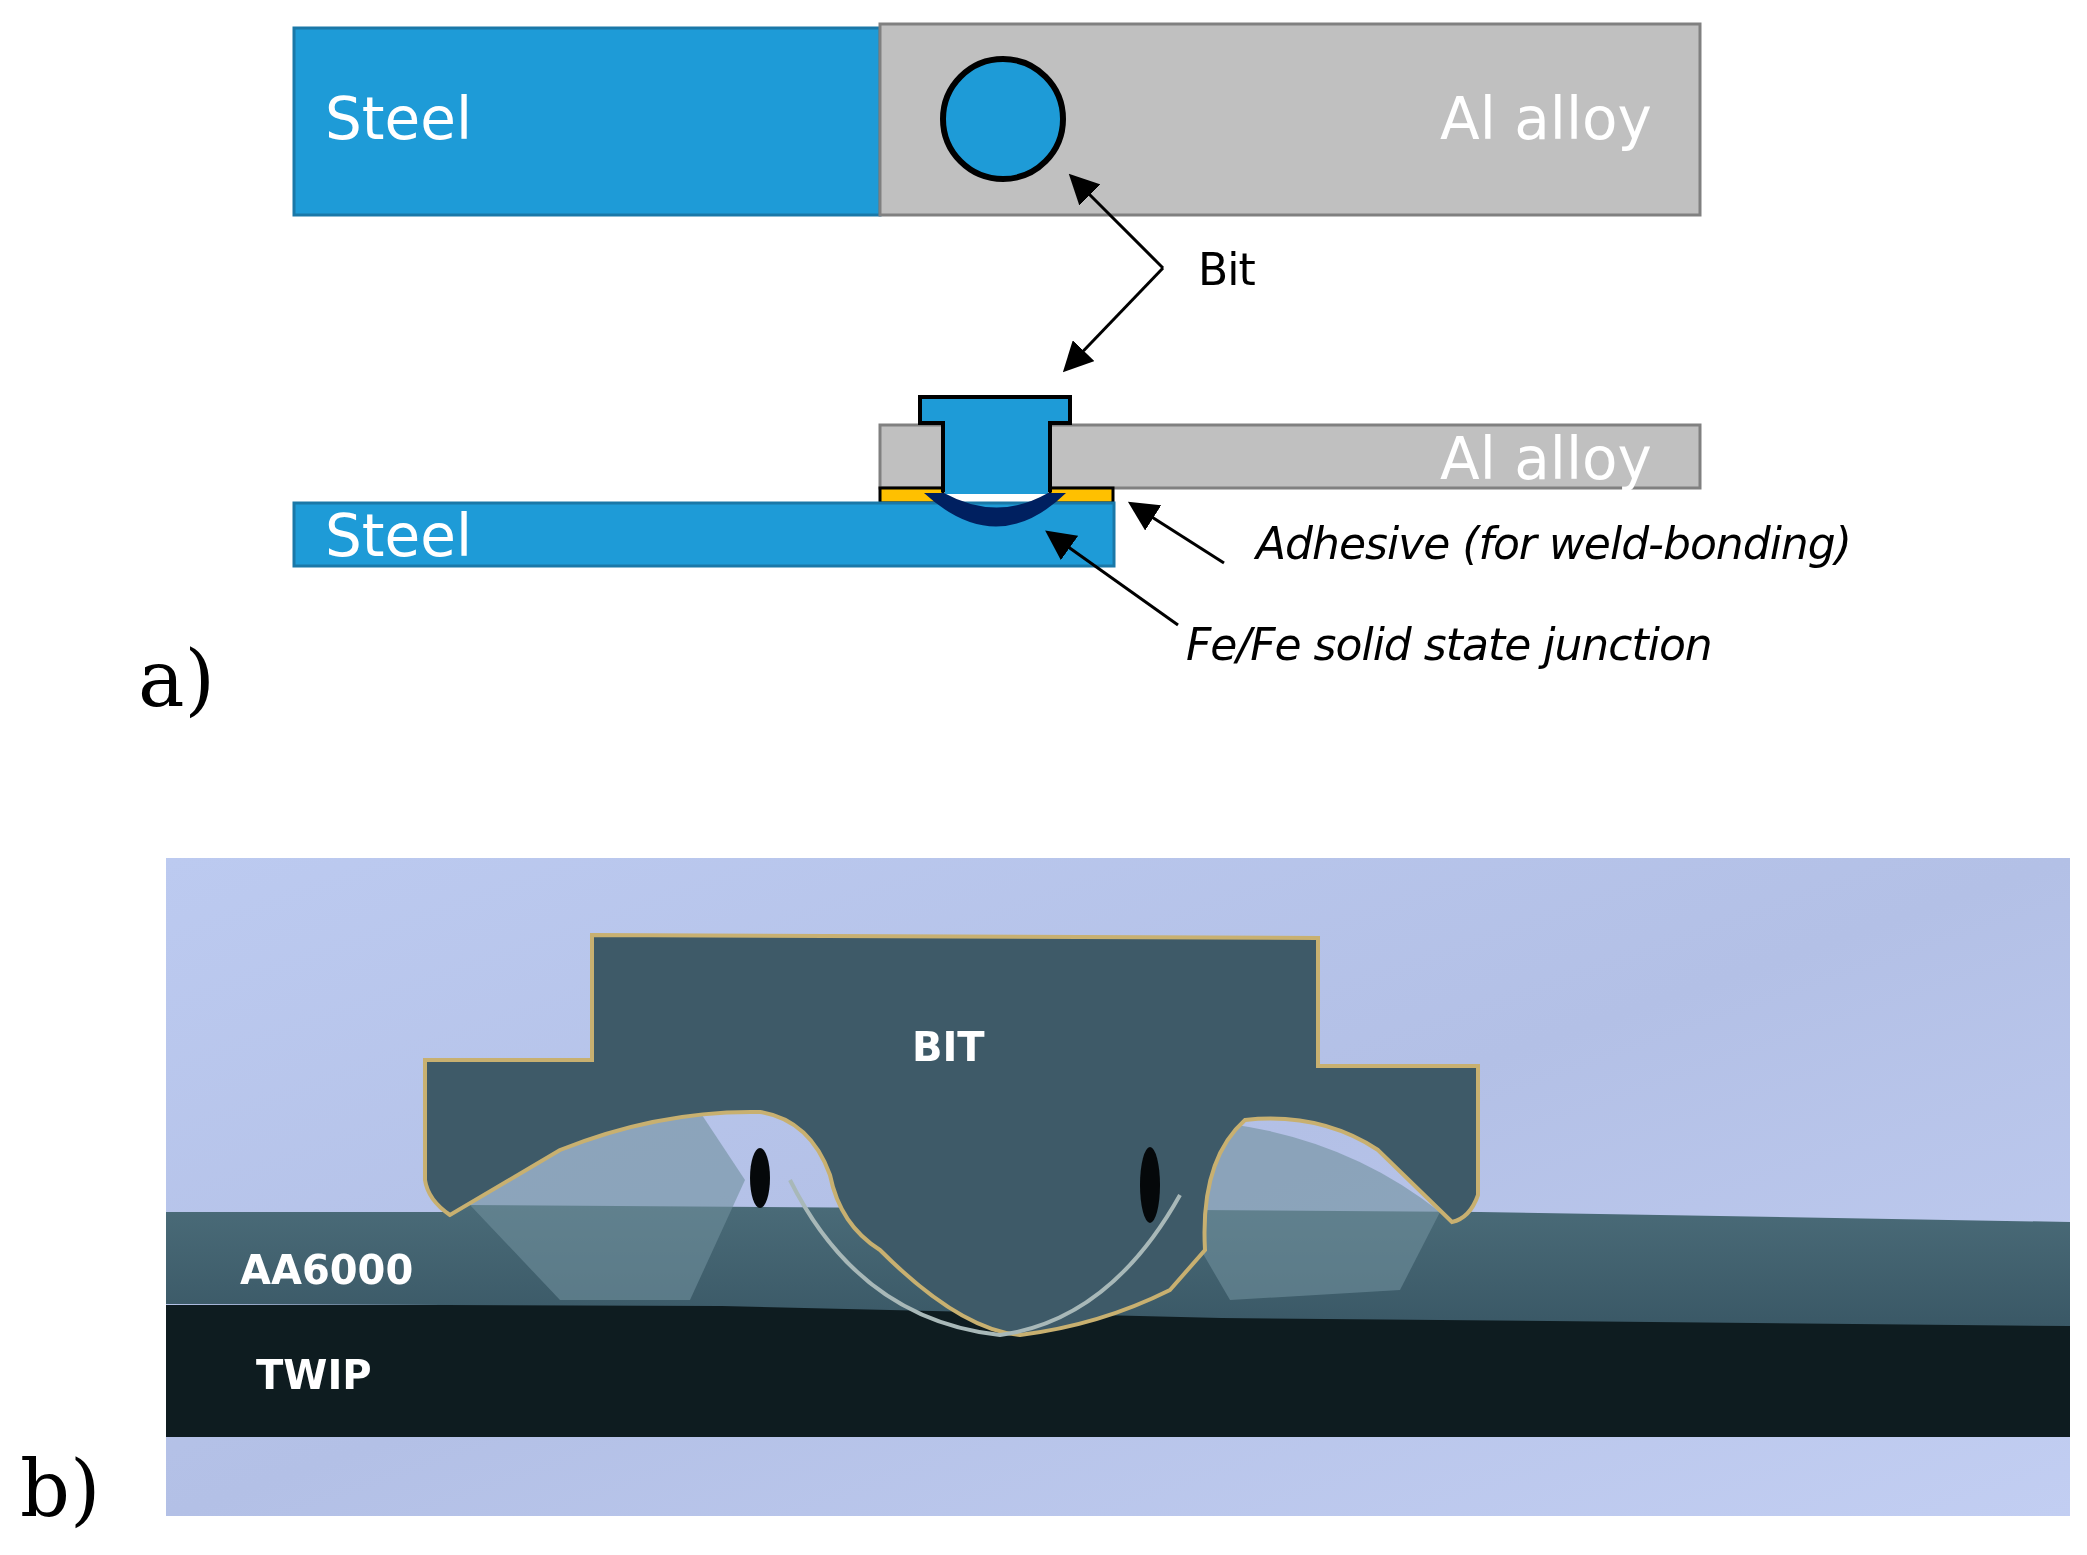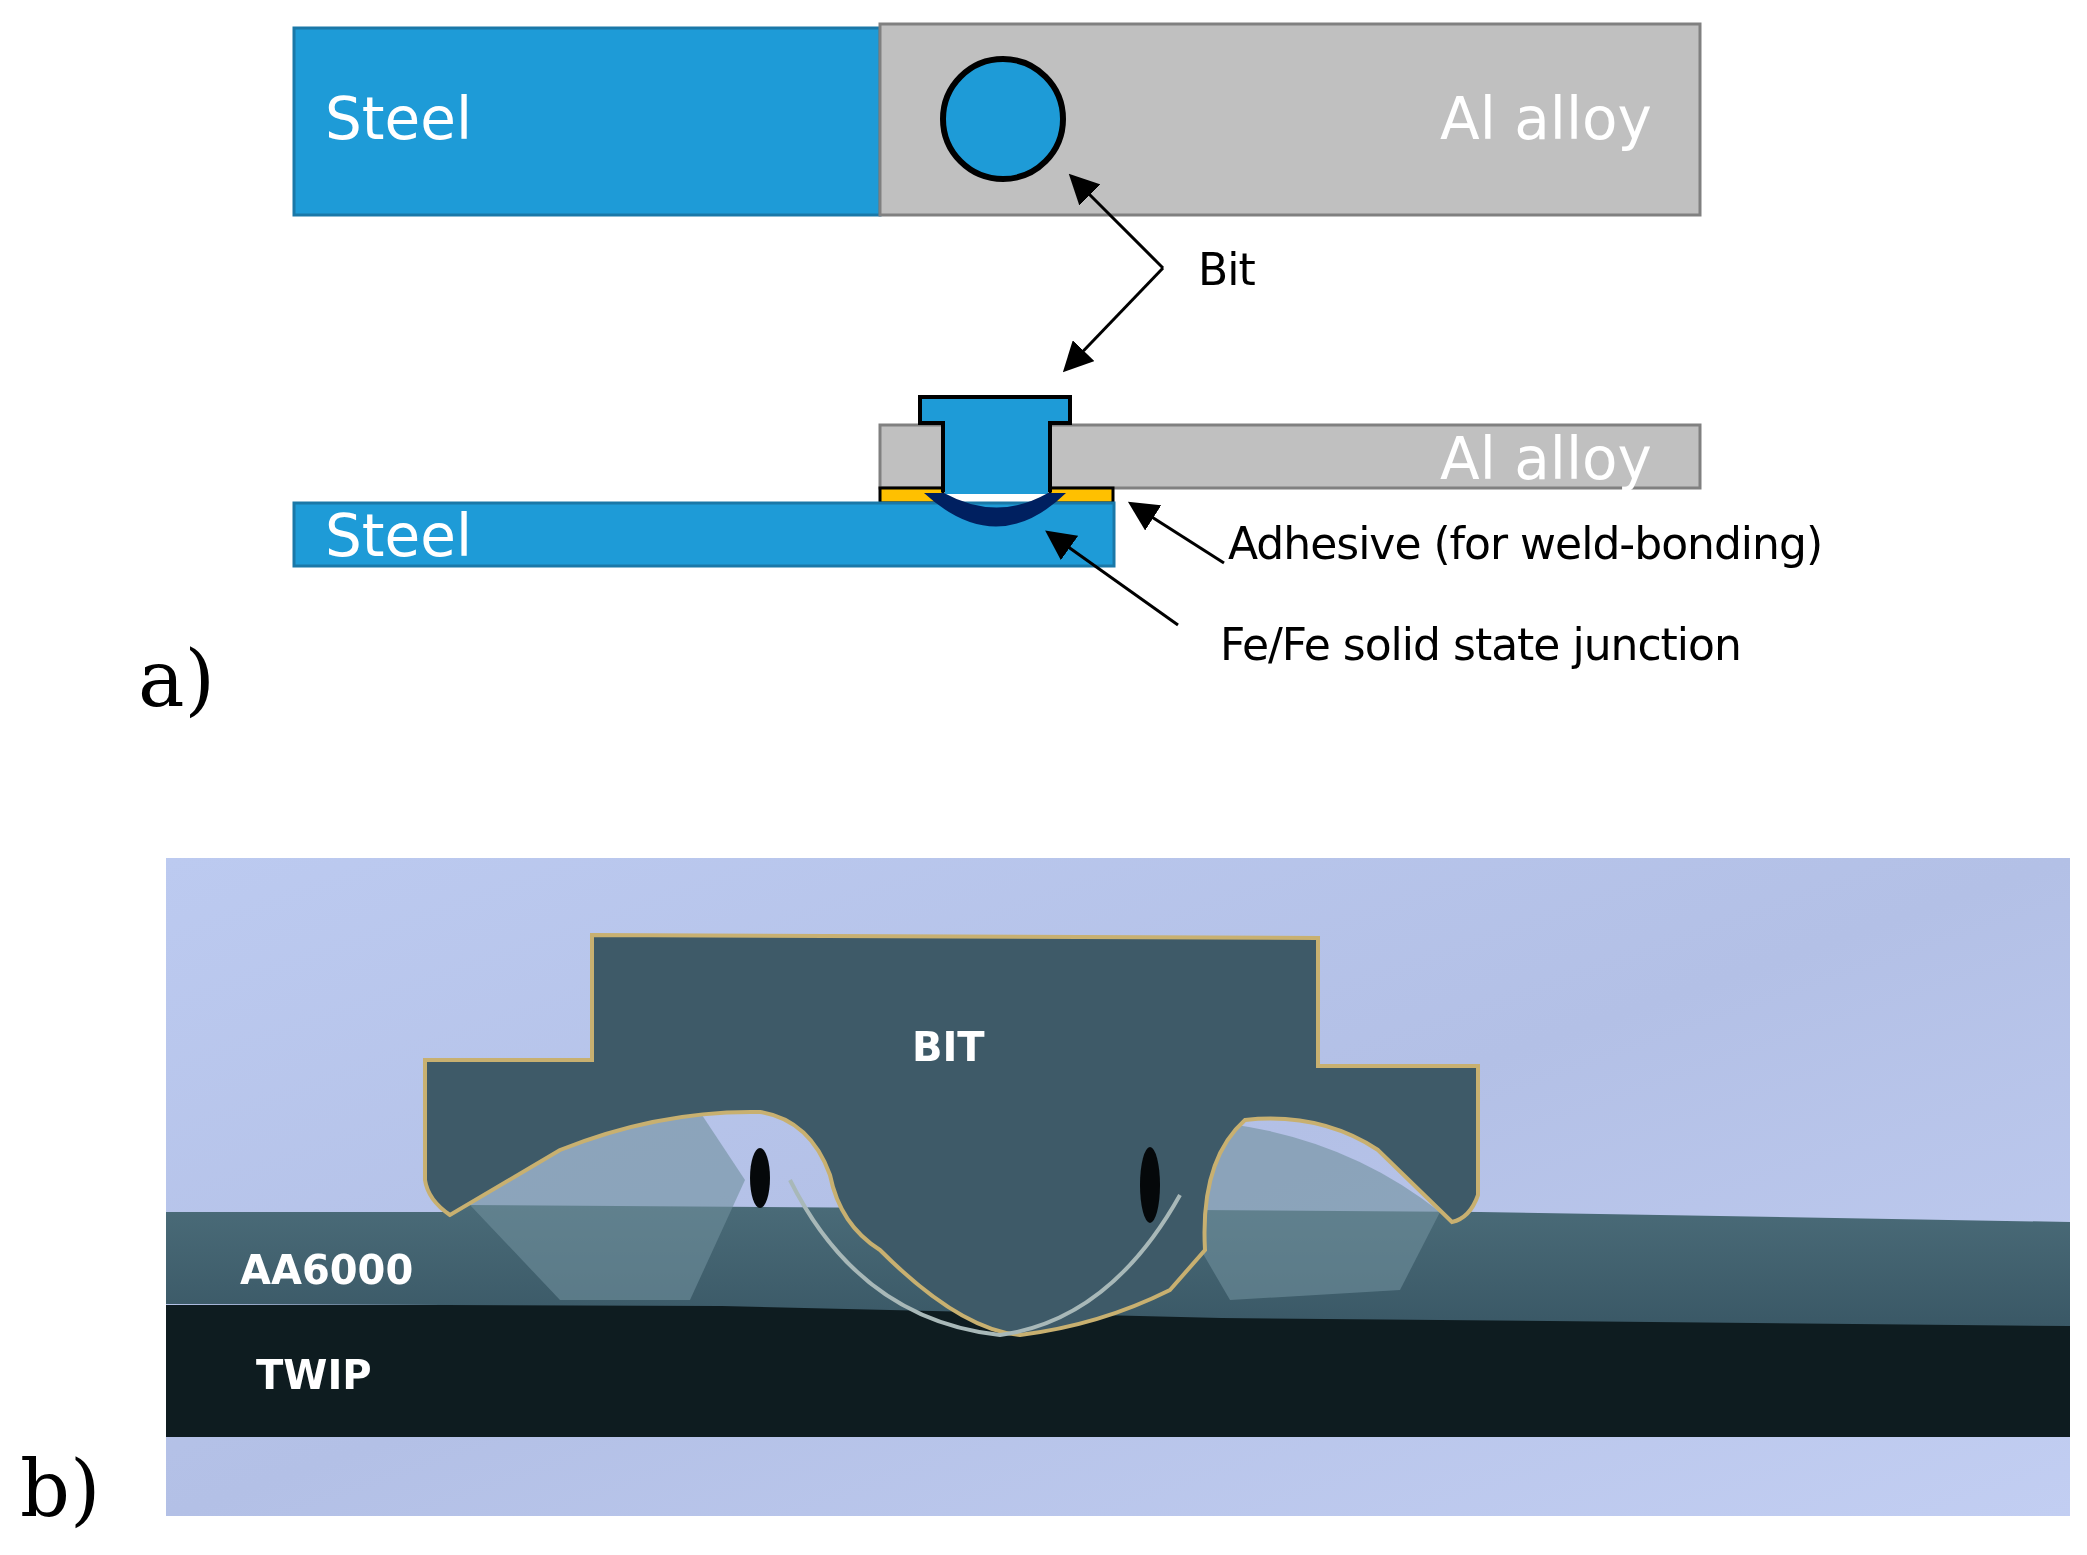--- a/index.html
+++ b/index.html
@@ -45,22 +45,22 @@
 
     <path d="M1178,625 L1050,534" stroke="#000" stroke-width="3" fill="none" marker-end="url(#arrowhead)"></path>
   </svg>
 
   <div class="abs mat-label" style="left:325px; top:90px; font-size:58px;">Steel</div>
   <div class="abs mat-label" style="left:1440px; top:90px; font-size:58px;">Al alloy</div>
   <div class="abs ann" style="left:1198px; top:248px;">Bit</div>
 
   <div class="abs mat-label" style="left:1440px; top:430px; font-size:58px;">Al alloy</div>
   <div class="abs mat-label" style="left:325px; top:507px; font-size:58px;">Steel</div>
-  <div class="abs ann" style="left:1228px; top:522px;">Adhesive (for weld-bonding)</div>
-  <div class="abs ann" style="left:1220px; top:623px;">Fe/Fe solid state junction</div>
+  <div class="abs ann" style="left:1256px; top:522px;font-style:italic;">Adhesive (for weld-bonding)</div>
+  <div class="abs ann" style="left:1186px; top:623px;font-style:italic;">Fe/Fe solid state junction</div>
 
   <div class="abs panel-label" style="left:138px; top:640px;">a)</div>
 </div>
 
 <div>
   <svg width="2087" height="1555" viewBox="0 0 2087 1555">
     <defs>
       <linearGradient id="mount" x1="0" y1="0" x2="1" y2="1">
         <stop offset="0" stop-color="#bccaf0"></stop>
         <stop offset="0.5" stop-color="#b3c0e6"></stop>

